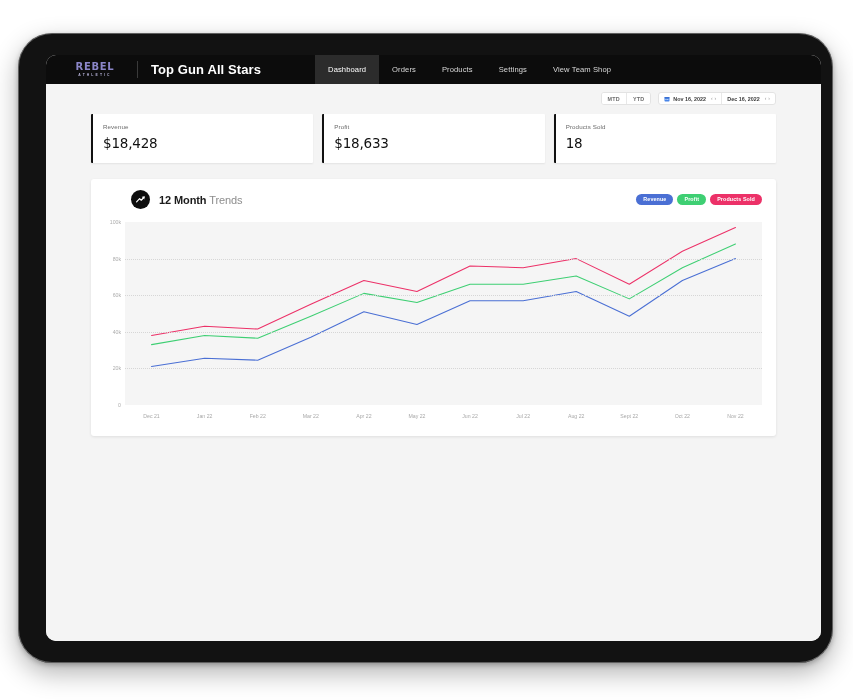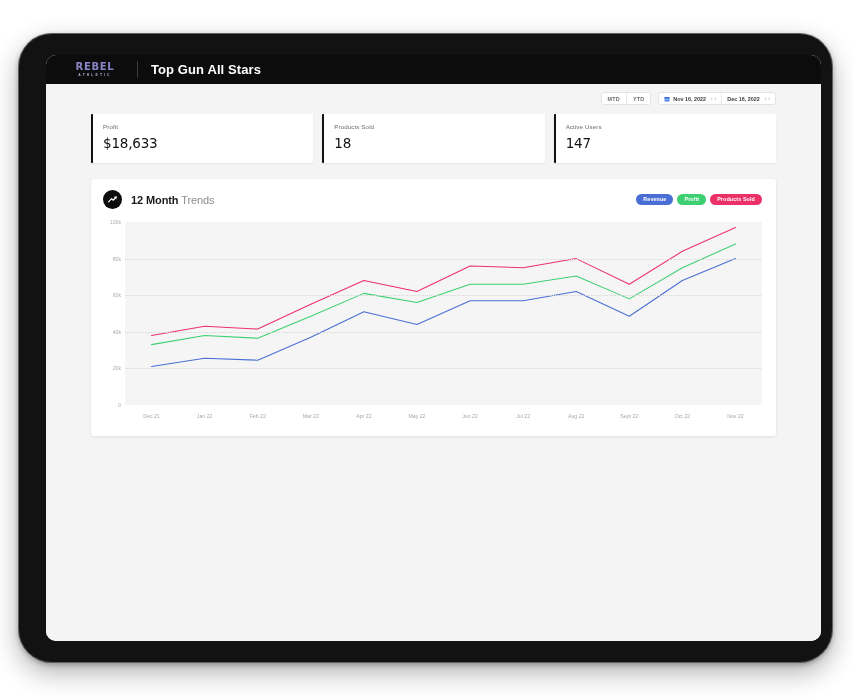--- a/index.html
+++ b/index.html
@@ -193,20 +193,21 @@
     box-shadow: 0 1px 3px rgba(0,0,0,0.09);
     padding: 0;
     height: 257px;
     display: flex;
     flex-direction: column;
   }
   .chart-header {
     display: flex; align-items: center;
     padding: 11px 14px 9px 12px;
     position: relative;
+    margin-left: 28px;
   }
   .chart-badge {
     width: 19px; height: 19px;
     border-radius: 50%;
     background: #0d0d0d;
     display: flex; align-items: center; justify-content: center;
     flex: 0 0 auto;
   }
   .chart-title {
     margin-left: 9px;
@@ -287,20 +288,27 @@
   <div class="tablet-screen">
 
     <div class="topbar">
       <div class="logo-wrap">
         <div class="logo-main">REBEL</div>
         <div class="logo-sub">ATHLETIC</div>
       </div>
       <div class="logo-divider"></div>
       <div class="team-name">Top Gun All Stars</div>
 
+      <div class="nav-items">
+        <div class="nav-item active">Dashboard</div>
+        <div class="nav-item">Orders</div>
+        <div class="nav-item">Products</div>
+        <div class="nav-item">Settings</div>
+        <div class="nav-item">View Team Shop</div>
+      </div>
     </div>
 
     <div class="content">
 
       <div class="date-row">
         <div class="seg-group">
           <div class="seg-btn">MTD</div>
           <div class="seg-btn">YTD</div>
         </div>
         <div class="date-group">
@@ -322,30 +330,30 @@
             <span class="date-arrows">
               <span>‹</span>
               <span>›</span>
             </span>
           </div>
         </div>
       </div>
 
       <div class="kpi-row">
         <div class="kpi-card">
+          <div class="kpi-label">Revenue</div>
+          <div class="kpi-value">$18,428</div>
+        </div>
+        <div class="kpi-card">
           <div class="kpi-label">Profit</div>
           <div class="kpi-value">$18,633</div>
         </div>
         <div class="kpi-card">
           <div class="kpi-label">Products Sold</div>
           <div class="kpi-value">18</div>
-        </div>
-        <div class="kpi-card">
-          <div class="kpi-label">Active Users</div>
-          <div class="kpi-value">147</div>
         </div>
       </div>
 
       <div class="chart-card">
         <div class="chart-header">
           <div class="chart-badge">
             <svg width="11" height="11" viewBox="0 0 24 24">
               <path d="M3.5 17 L10 10.2 L13.6 13.6 L20 6.5" stroke="#ffffff" stroke-width="2.6" fill="none" stroke-linecap="round" stroke-linejoin="round"></path>
               <path d="M14.6 6.1 L20.8 5.6 L20.4 11.9 Z" fill="#ffffff"></path>
             </svg>

